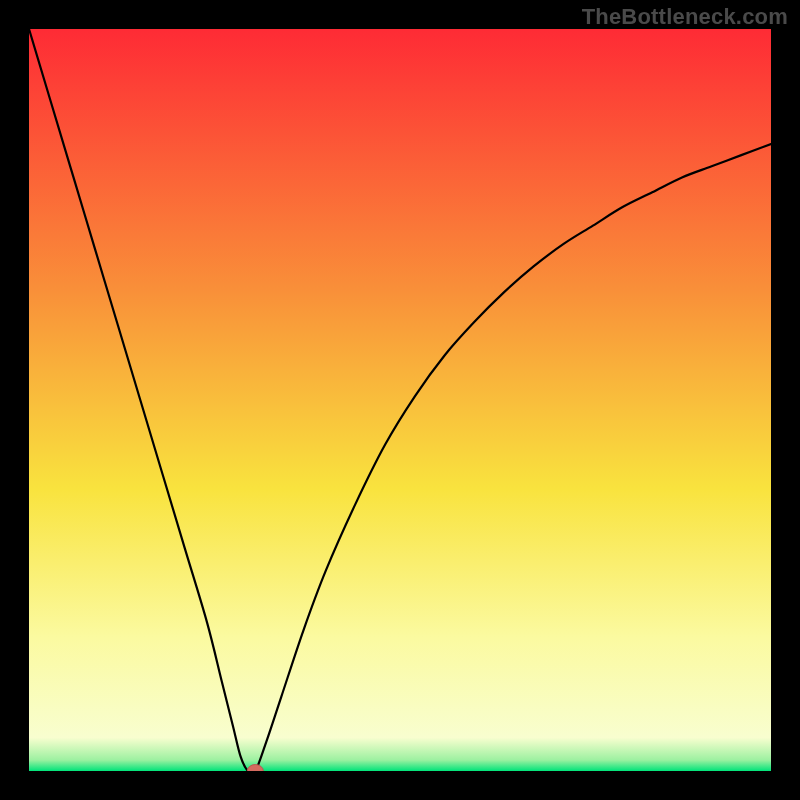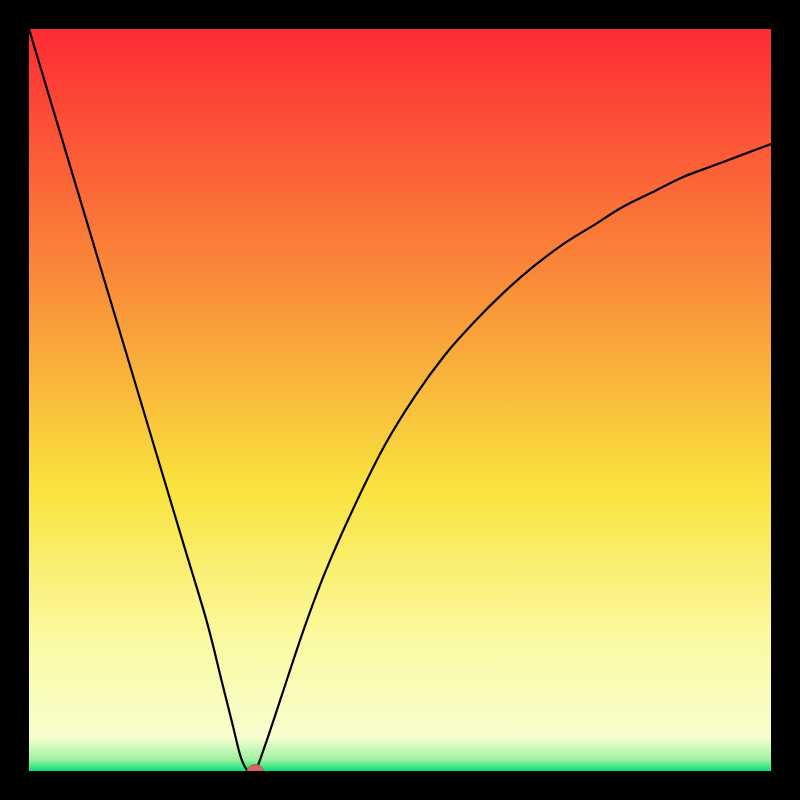--- a/index.html
+++ b/index.html
@@ -31,20 +31,21 @@
     top: 29px;
     width: 742px;
     height: 742px;
   }
   svg { display: block; }
 </style>
 </head>
 <body>
 
 <div class="frame">
+  <div class="attrib">TheBottleneck.com</div>
 
   <div class="plot-wrap">
     <svg id="plot-svg" viewBox="0 0 742 742" width="742" height="742">
       <defs>
         <linearGradient id="bg-grad" x1="0" y1="0" x2="0" y2="1">
             <stop offset="0%" stop-color="#fe2b35"></stop>
             <stop offset="35%" stop-color="#f98f39"></stop>
             <stop offset="62%" stop-color="#f9e33e"></stop>
             <stop offset="82%" stop-color="#fbfaa0"></stop>
             <stop offset="95.5%" stop-color="#f8fecf"></stop>

